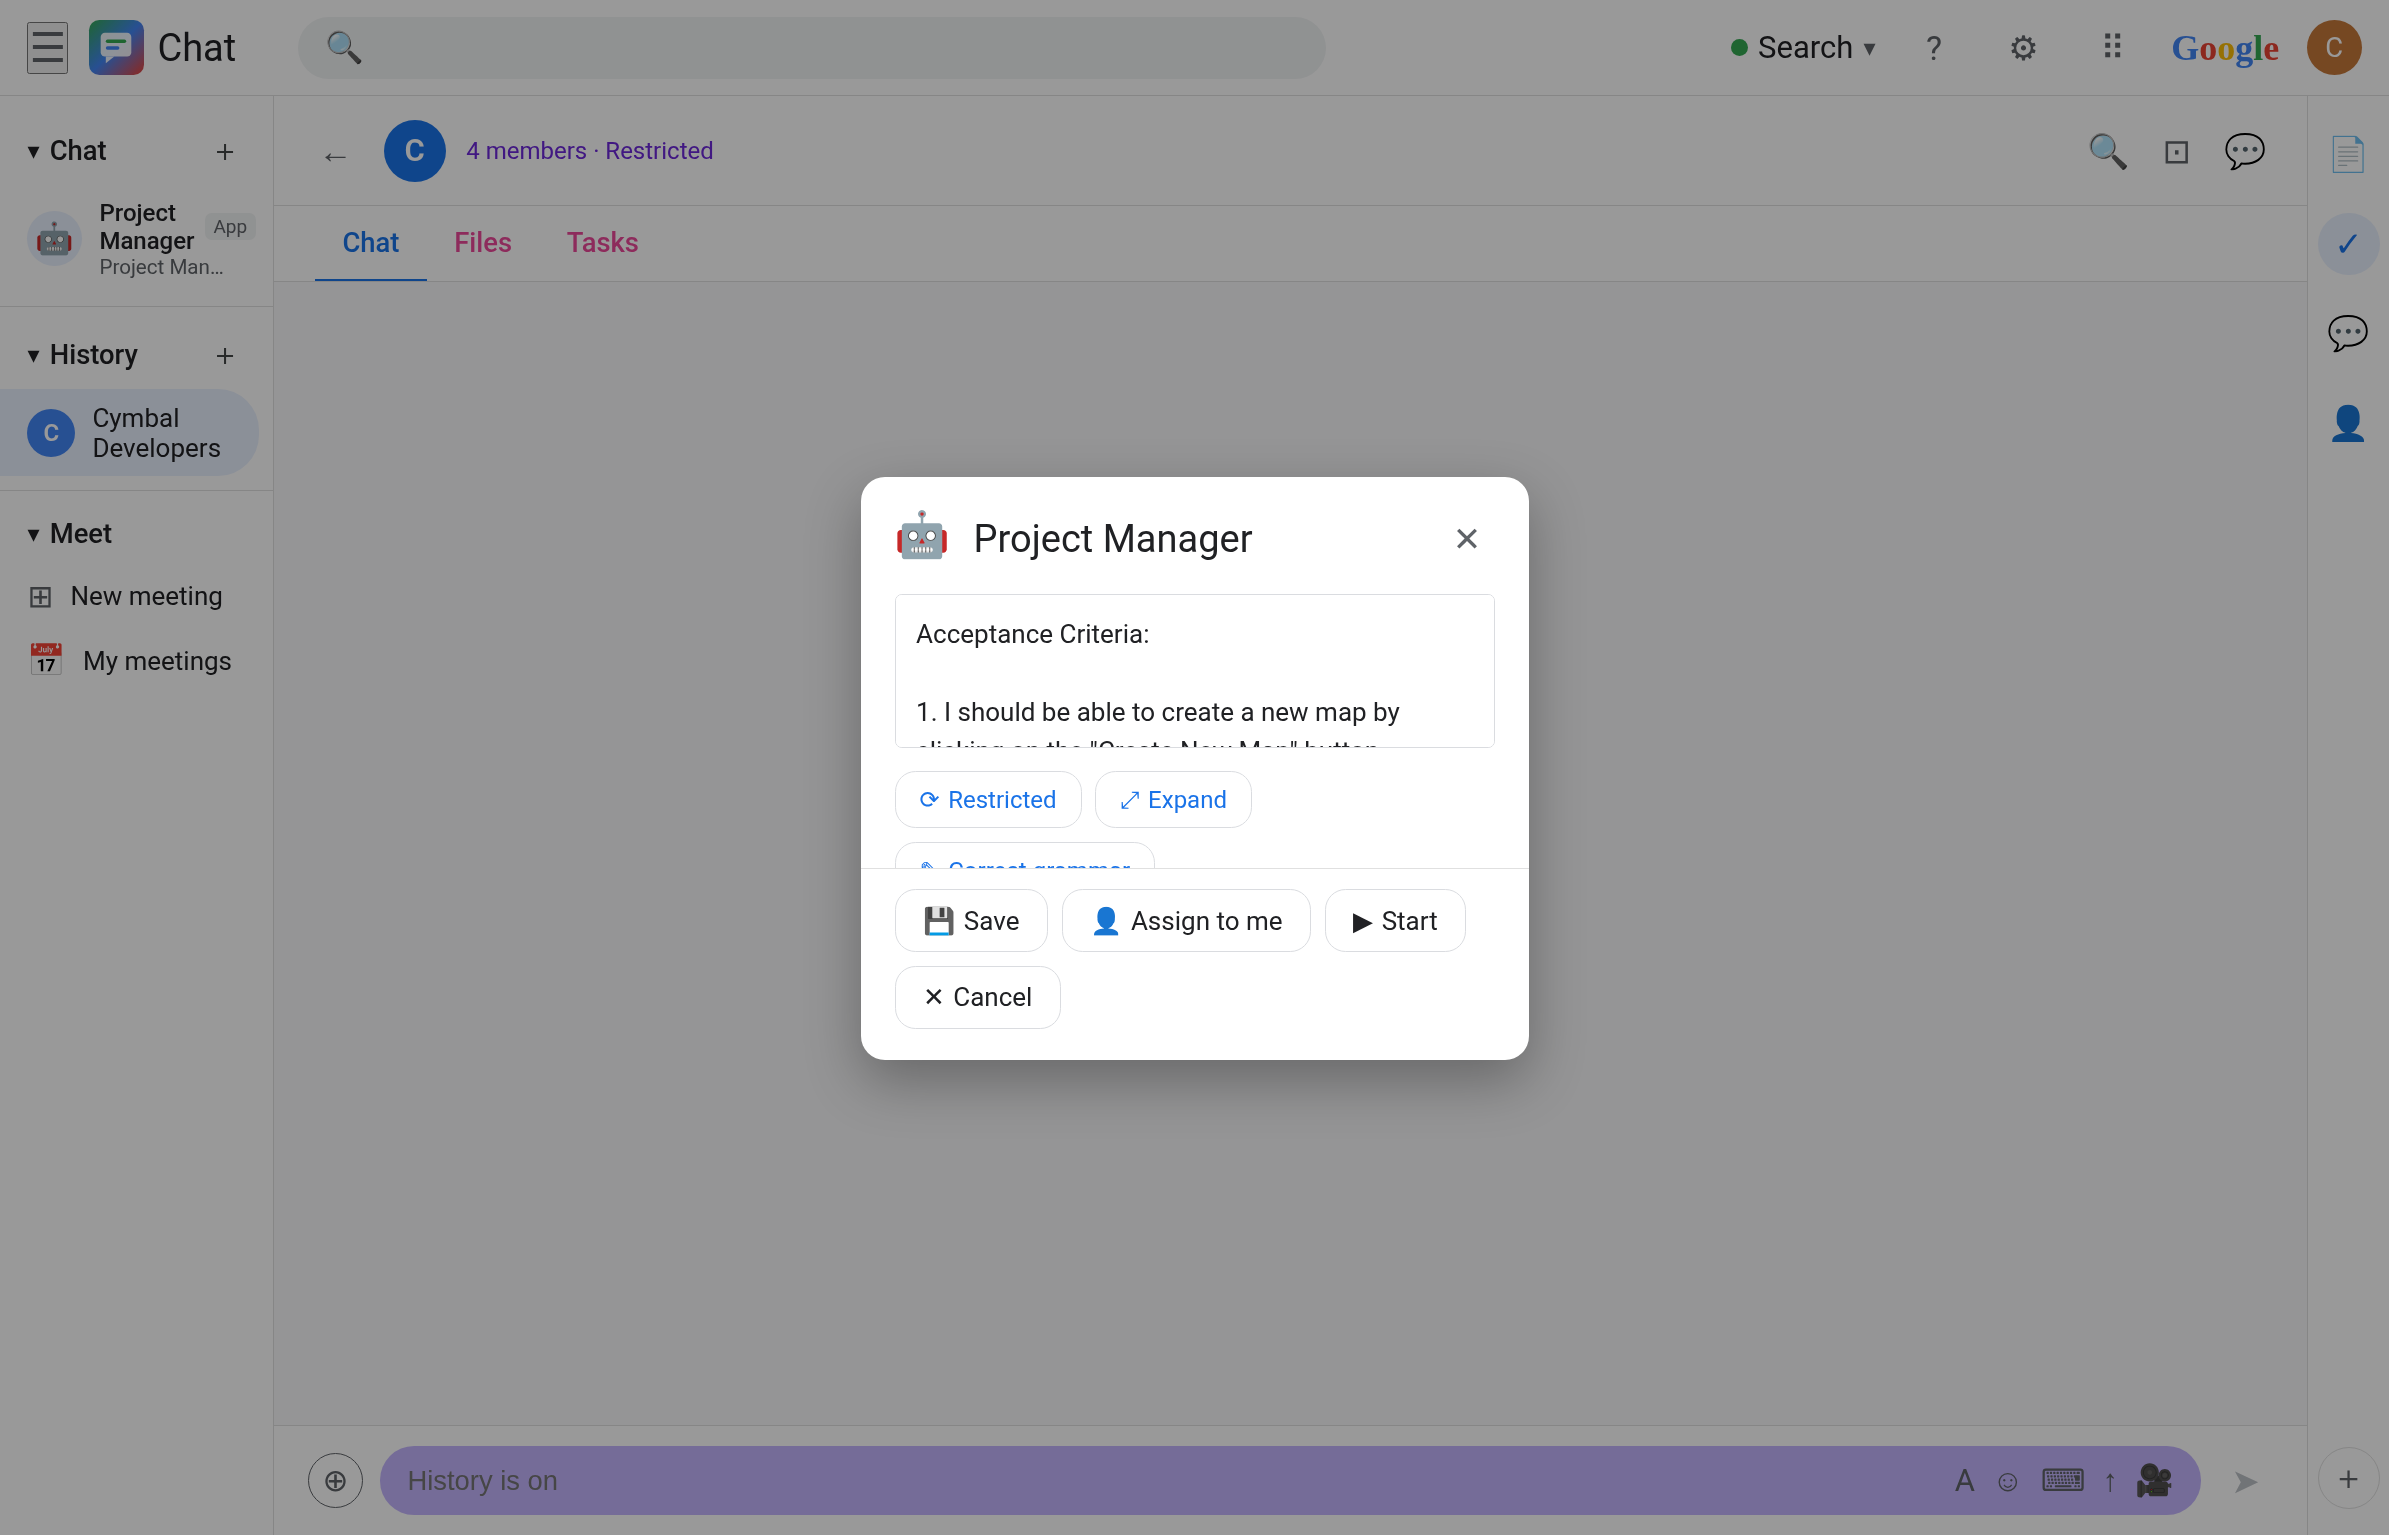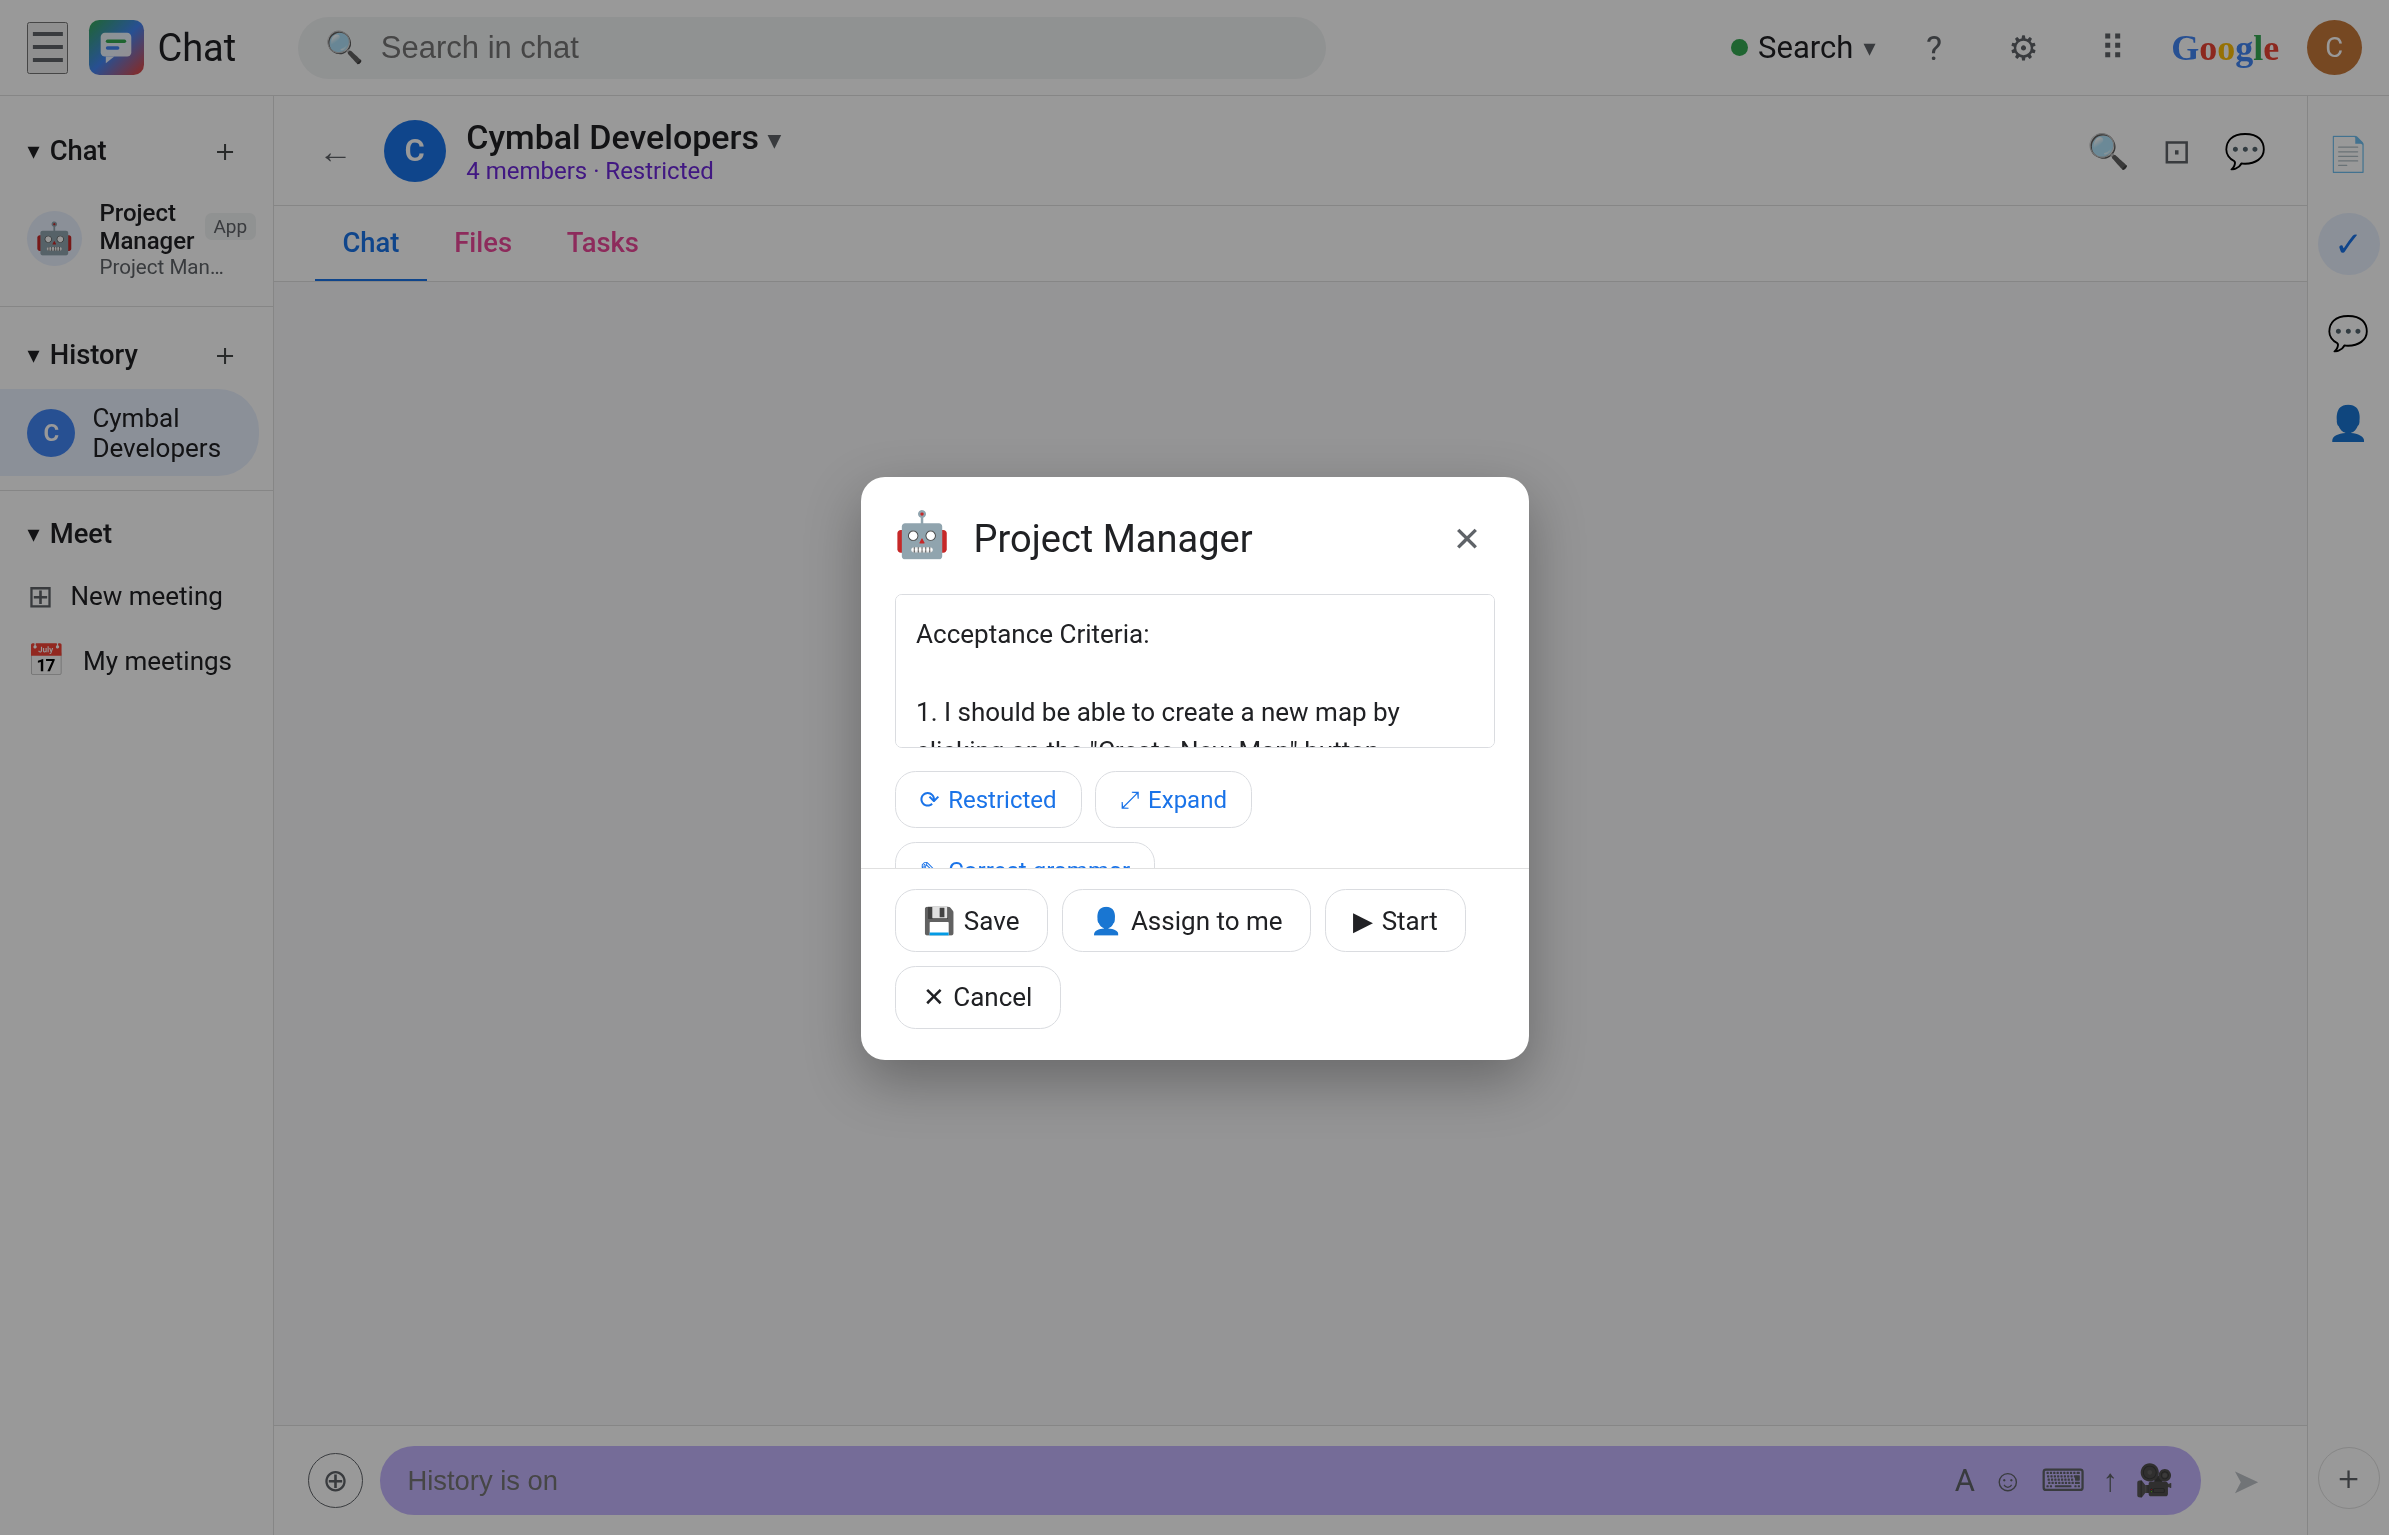--- a/index.html
+++ b/index.html
@@ -381,21 +381,20 @@
         <polygon points="8,30 8,38 18,30" fill="#fff" opacity="0.9"></polygon>
         <rect x="8" y="10" width="24" height="4" rx="2" fill="#34a853"></rect>
         <rect x="8" y="18" width="16" height="4" rx="2" fill="#4285f4"></rect>
       </svg>
     </div>
     <span class="topbar-app-name">Chat</span>
   </div>
 
   <div class="topbar-search">
     <span style="color:#5f6368;font-size:31px;">🔍</span>
-    <input type="text" placeholder="Search in chat" style="">
   </div>
 
   <div class="topbar-right">
     <div class="status-badge">
       <div class="status-dot"></div>
       <span>Search</span>
       <span style="font-size:24px;color:#5f6368;">▾</span>
     </div>
     <div class="topbar-icon-btn">?</div>
     <div class="topbar-icon-btn">⚙</div>
@@ -464,24 +463,20 @@
     </div>
 
   </div>
 
   <div class="main-content">
 
     <div class="channel-header">
       <div class="back-btn">←</div>
       <div class="channel-avatar">C</div>
       <div class="channel-info">
-        <div class="channel-name">
-          <span>Cymbal Developers</span>
-          <span style="font-size:27.4px;color:#5f6368;"> ▾</span>
-        </div>
         <div class="channel-meta">4 members · Restricted</div>
       </div>
       <div class="channel-actions">
         <div class="ch-action-btn">🔍</div>
         <div class="ch-action-btn">⊡</div>
         <div class="ch-action-btn">💬</div>
       </div>
     </div>
 
     <div class="tabs-bar">

